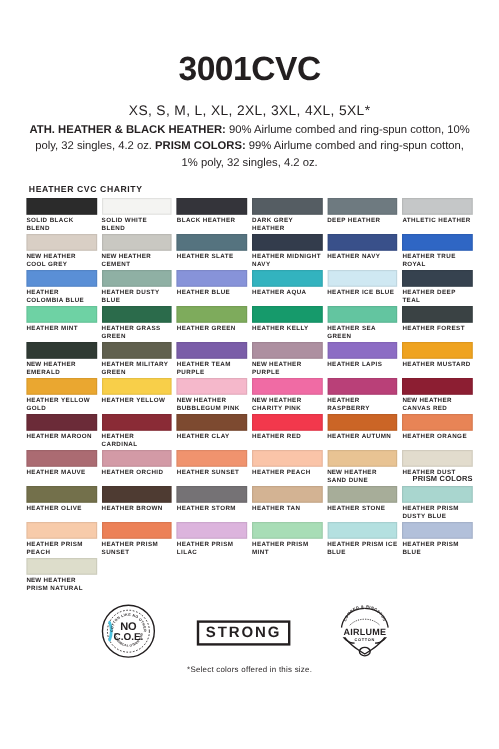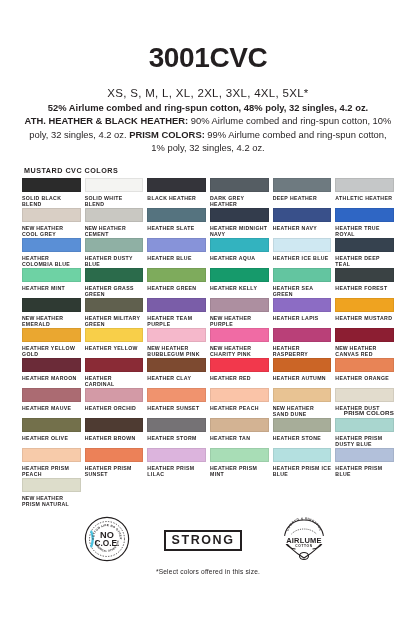--- a/index.html
+++ b/index.html
@@ -91,26 +91,25 @@
 </style>
 </head>
 <body>
 
 <div class="page">
 
   <div class="header">
     <div class="style-no">3001CVC</div>
     <div class="sizes">XS, S, M, L, XL, 2XL, 3XL, 4XL, 5XL*</div>
     <div class="spec">
-      <div class="l1">52% Airlume combed and ring-spun cotton, 48% poly, 32 singles, 4.2 oz.</div>
       <div><span class="b">ATH. HEATHER &amp; BLACK HEATHER:</span><span> 90% Airlume combed and ring-spun cotton, 10% poly, 32 singles, 4.2 oz. </span><span class="b">PRISM COLORS:</span><span> 99% Airlume combed and ring-spun cotton, 1% poly, 32 singles, 4.2 oz.</span></div>
     </div>
   </div>
 
-  <div class="section-title">MUSTARD CVC COLORS</div>
+  <div class="section-title">HEATHER CVC CHARITY</div>
   <div class="grid" id="swatch-grid">
       <div class="cell">
         <span class="sw" style="background: rgb(43, 43, 43);"></span>
         <div class="lbl"><span>SOLID BLACK BLEND</span></div>
       </div>
       <div class="cell">
         <span class="sw" style="background: rgb(244, 244, 242);"></span>
         <div class="lbl"><span>SOLID WHITE BLEND</span></div>
       </div>
       <div class="cell">

